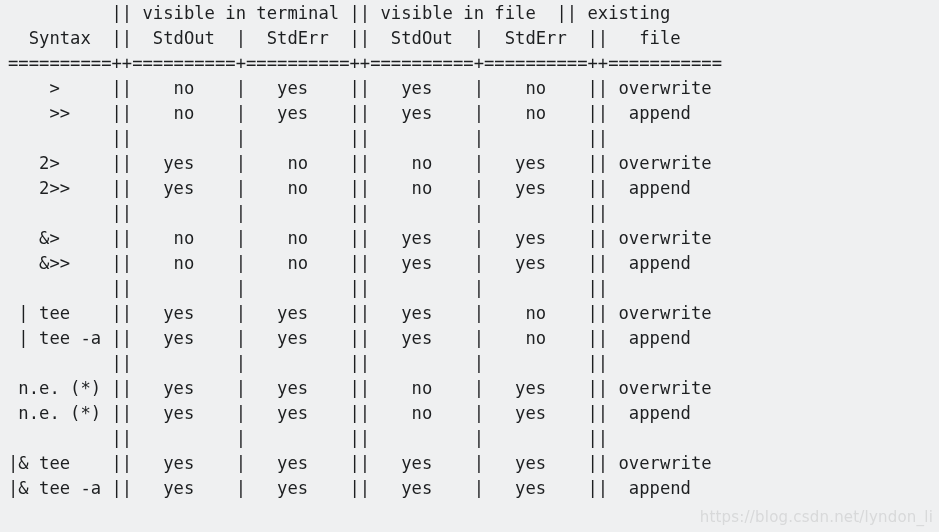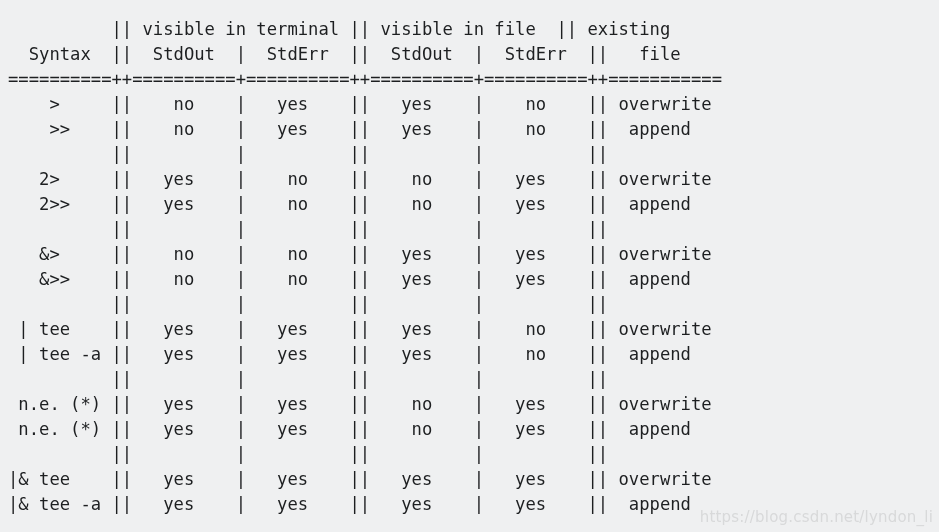--- a/index.html
+++ b/index.html
@@ -11,21 +11,21 @@
     width: 939px;
     height: 532px;
     background: #eff0f1;
     font-family: "DejaVu Sans Mono", "Liberation Mono", monospace;
     overflow: hidden;
     position: relative;
   }
   #ascii-table {
     position: absolute;
     left: 8px;
-    top: 17px;
+    top: 1px;
     margin: 0;
     padding: 0;
     font-family: "DejaVu Sans Mono", "Liberation Mono", monospace;
     font-size: 17.2px;
     line-height: 25px;
     color: #1d1f21;
     white-space: pre;
     letter-spacing: 0px;
     -webkit-font-smoothing: antialiased;
   }

